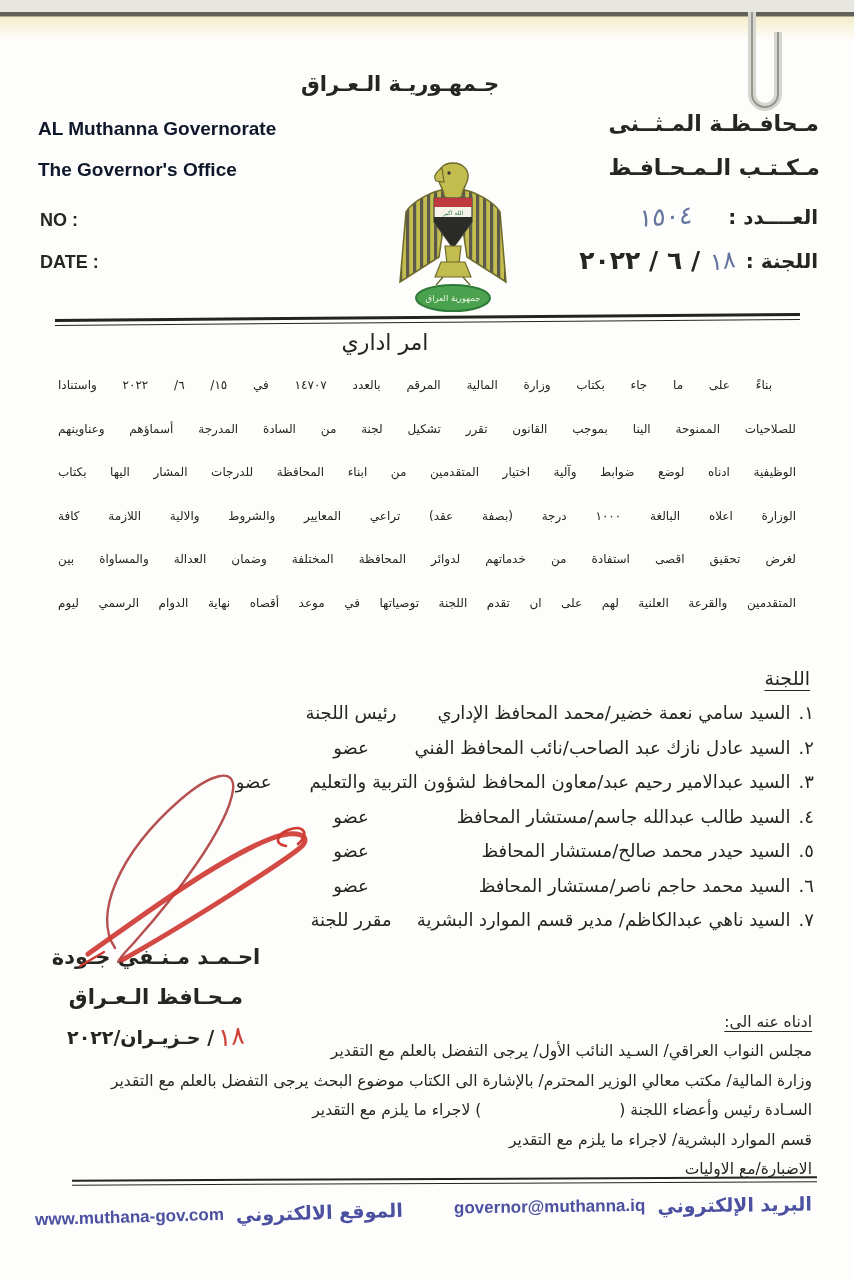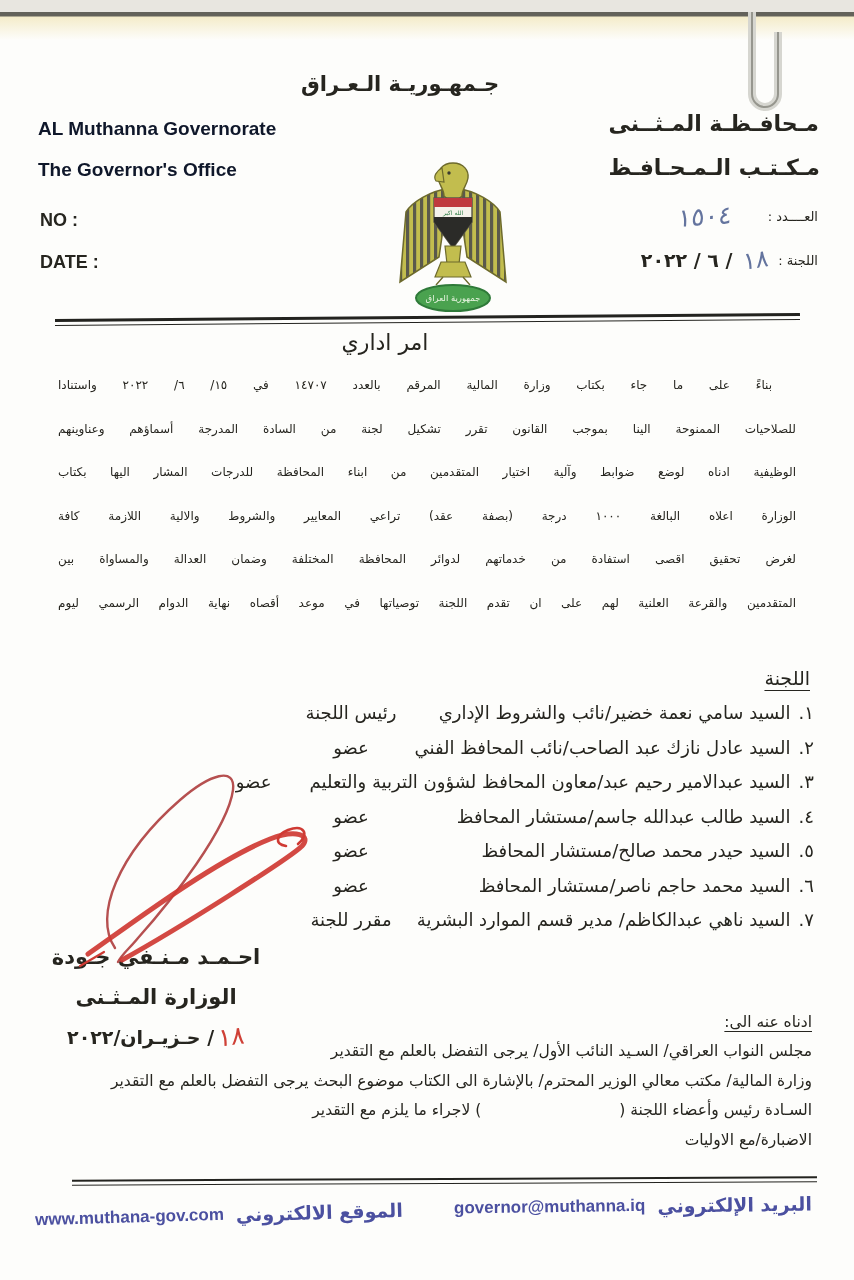--- a/index.html
+++ b/index.html
@@ -17,26 +17,26 @@
   .republic{position:absolute;top:60px;left:0;width:800px;text-align:center;
     font-size:21px;font-weight:bold;direction:rtl;letter-spacing:1px;}
   .org-en{position:absolute;top:96px;left:38px;font-family:"Liberation Sans",sans-serif;
     font-weight:bold;font-size:19px;line-height:41px;color:#0f172a;}
   .org-ar{position:absolute;top:90px;right:34px;text-align:left;direction:rtl;
     font-size:22px;font-weight:bold;line-height:44px;letter-spacing:.5px;}
   .no-en{position:absolute;top:198px;left:40px;font-family:"Liberation Sans",sans-serif;font-weight:bold;font-size:18px;}
   .date-en{position:absolute;top:240px;left:40px;font-family:"Liberation Sans",sans-serif;font-weight:bold;font-size:18px;}
   .no-ar{position:absolute;top:190px;right:36px;direction:rtl;display:flex;align-items:center;gap:36px;}
   .date-ar{position:absolute;top:234px;right:36px;direction:rtl;display:flex;align-items:center;gap:10px;}
-  .ar-label{font-size:13px;font-weight:normal;}
+  .ar-label{font-size:20px;font-weight:bold;}
   .hand{display:inline-block;font-weight:400;}
   .hand.blue{color:#64749e;font-size:25px;transform:rotate(-4deg) skewX(-8deg);letter-spacing:2px;}
   .hand.blue2{color:#64749e;font-size:24px;transform:rotate(-9deg) skewX(-6deg);}
   .hand.red{color:#cf4036;font-size:25px;transform:rotate(-7deg) skewX(-6deg);}
-  .printed-date{font-size:19px;font-weight:bold;}
+  .printed-date{font-size:25px;font-weight:bold;}
   .paperclip{position:absolute;left:738px;top:-6px;}
   .emblem{position:absolute;left:392px;top:146px;}
   
   .rule{position:absolute;border-top:3px solid #23231f;border-bottom:1px solid #23231f;height:3px;background:transparent;}
   .rule-top{left:55px;top:304px;width:745px;transform:rotate(-0.45deg);}
   .rule-bottom{left:72px;top:1166px;width:745px;border-top-width:2px;transform:rotate(-0.25deg);}
   
   .order-title{position:absolute;top:318px;left:0;width:770px;text-align:center;
     direction:rtl;font-size:22px;font-weight:500;}
   .order-body{position:absolute;top:352px;right:58px;width:738px;direction:rtl;}
@@ -147,21 +147,21 @@
     <div class="body-line">الوظيفية ادناه لوضع ضوابط وآلية اختيار المتقدمين من ابناء المحافظة للدرجات المشار اليها بكتاب</div>
     <div class="body-line">الوزارة اعلاه البالغة ١٠٠٠ درجة (بصفة عقد) تراعي المعايير والشروط والالية اللازمة كافة</div>
     <div class="body-line">لغرض تحقيق اقصى استفادة من خدماتهم لدوائر المحافظة المختلفة وضمان العدالة والمساواة بين</div>
     <div class="body-line">المتقدمين والقرعة العلنية لهم على ان تقدم اللجنة توصياتها في موعد أقصاه نهاية الدوام الرسمي ليوم</div>
   </div>
 
   <div class="committee-label">اللجنة</div>
 
   <div class="committee-rows">
     <div class="member-row">
-      <span class="member-name"><span class="member-num">١.</span><span>السيد سامي نعمة خضير/نائب والشروط الإداري</span></span>
+      <span class="member-name"><span class="member-num">١.</span><span>السيد سامي نعمة خضير/محمد المحافظ الإداري</span></span>
       <span class="member-role">رئيس اللجنة</span>
     </div>
     <div class="member-row">
       <span class="member-name"><span class="member-num">٢.</span><span>السيد عادل نازك عبد الصاحب/نائب المحافظ الفني</span></span>
       <span class="member-role">عضو</span>
     </div>
     <div class="member-row">
       <span class="member-name"><span class="member-num">٣.</span><span>السيد عبدالامير رحيم عبد/معاون المحافظ لشؤون التربية والتعليم</span></span>
       <span class="member-role">عضو</span>
     </div>
@@ -185,32 +185,33 @@
 
   <svg class="signature-svg" width="290" height="260" viewBox="0 0 290 260">
     <path d="M55 208 C33 176 58 114 120 60 C150 34 176 26 173 50 C168 88 112 160 78 198 C70 208 62 214 58 222" fill="none" stroke="#b65050" stroke-width="2.4" stroke-linecap="round"></path>
     <path d="M28 214 C60 192 152 122 210 99 C236 89 252 95 242 106 C230 118 120 188 62 220" fill="none" stroke="#cf3a33" stroke-width="5" stroke-linecap="round" opacity="0.92"></path>
     <path d="M238 104 C250 94 244 84 228 90 C216 95 214 104 226 106" fill="none" stroke="#cf3a33" stroke-width="2.6" stroke-linecap="round"></path>
     <path d="M20 226 l24 -14" fill="none" stroke="#cf3a33" stroke-width="2.2" stroke-linecap="round"></path>
   </svg>
 
   <div class="sig-block">
     <div class="sig-name">احـمـد مـنـفي جـودة</div>
-    <div class="sig-title">الوزارة المـثـنى</div>
+    <div class="sig-title">مـحـافظ الـعـراق</div>
     <div class="sig-date">
       <span class="hand red">١٨</span>
       <span>/ حـزيـران/٢٠٢٢</span>
     </div>
   </div>
 
   <div class="cc">
     <div class="cc-label">ادناه عنه الى:</div>
     <div class="cc-line">مجلس النواب العراقي/ السـيد النائب الأول/ يرجى التفضل بالعلم مع التقدير</div>
     <div class="cc-line">وزارة المالية/ مكتب معالي الوزير المحترم/ بالإشارة الى الكتاب موضوع البحث يرجى التفضل بالعلم مع التقدير</div>
     <div class="cc-line">السـادة رئيس وأعضاء اللجنة (&nbsp;&nbsp;&nbsp;&nbsp;&nbsp;&nbsp;&nbsp;&nbsp;&nbsp;&nbsp;&nbsp;&nbsp;&nbsp;&nbsp;&nbsp;&nbsp;&nbsp;&nbsp;&nbsp;&nbsp;&nbsp;&nbsp;&nbsp;&nbsp;&nbsp;&nbsp;&nbsp;&nbsp;) لاجراء ما يلزم مع التقدير</div>
+    <div class="cc-line">قسم الموارد البشرية/ لاجراء ما يلزم مع التقدير</div>
     <div class="cc-line">الاضبارة/مع الاوليات</div>
   </div>
 
   <div class="rule rule-bottom"></div>
 
   <div class="footer-email">
     <span class="footer-lbl">البريد الإلكتروني</span>
     <span class="footer-val">governor@muthanna.iq</span>
   </div>
   <div class="footer-site">

